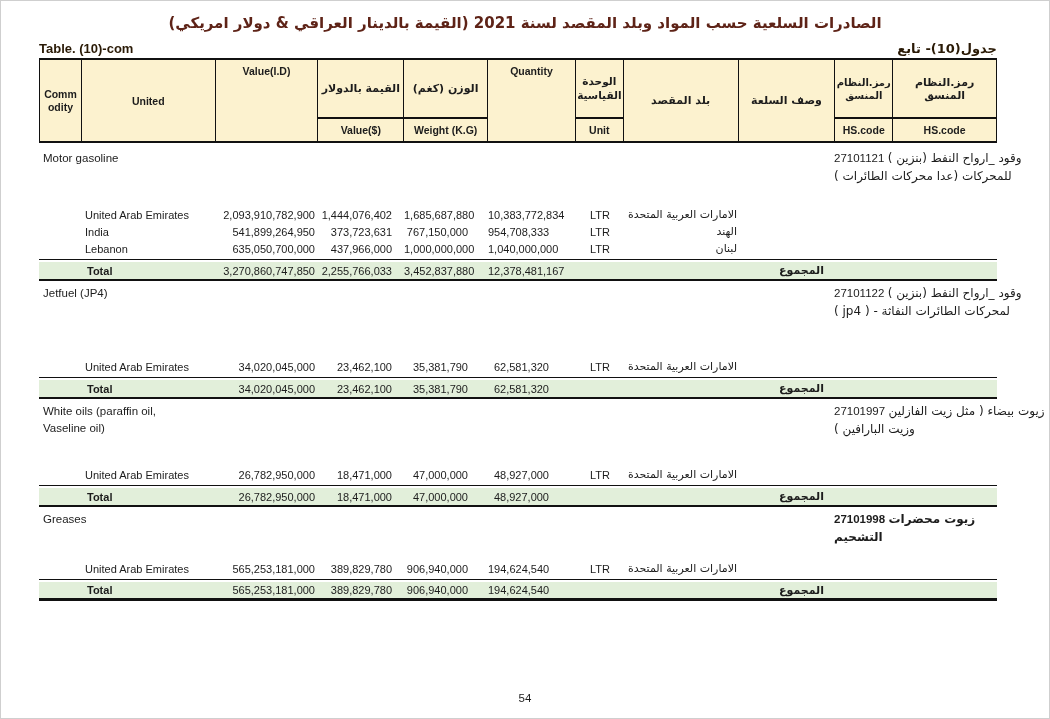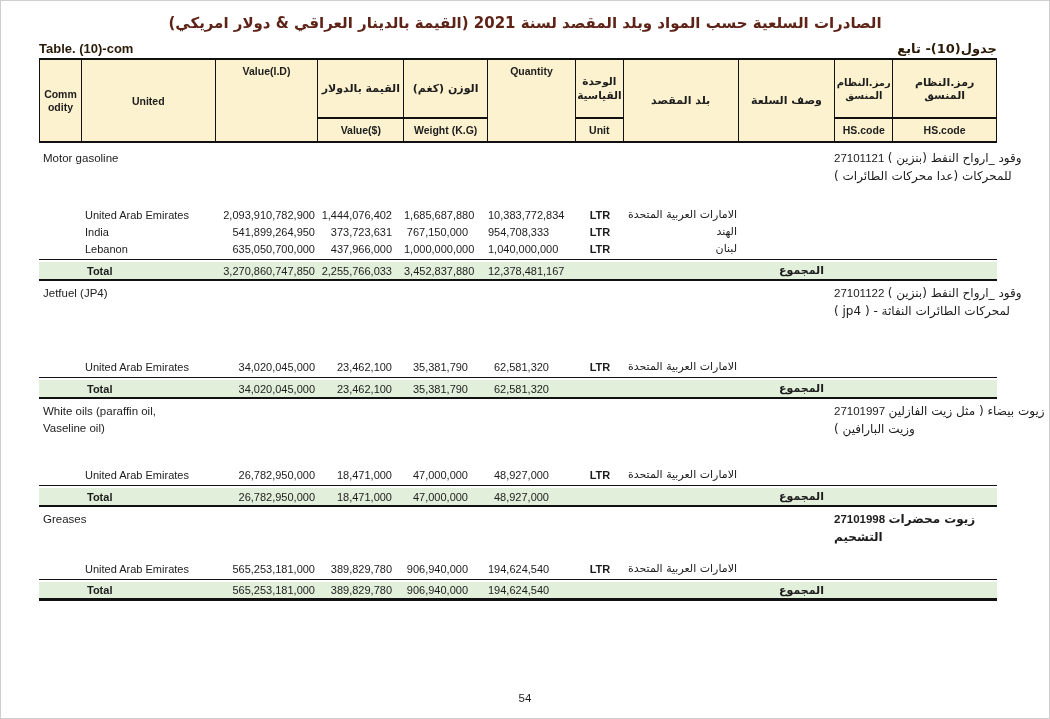--- a/index.html
+++ b/index.html
@@ -45,21 +45,21 @@
   .sec-desc { position:absolute; left:795px; top:1px; width:215px; font-size:12px;
               line-height:17.5px; text-align:left; }
   .hs-code { font-size:11.5px; }
 
   .row { display:flex; height:17px; align-items:center; font-size:11px; }
   .cell { overflow:visible; white-space:nowrap; }
   .country-en { padding-left:4px; }
   .num { text-align:right; }
   .num.c3{ padding-right:3px; } .num.c4{ padding-right:12px; }
   .num.c5{ padding-right:20px; } .num.c6{ padding-right:27px; }
-  .unit { text-align:center;font-weight:bold; }
+  .unit { text-align:center; }
   .country-ar { text-align:right; padding-right:2px; font-size:11px; }
 
   .sep-line { border-top:1.5px solid #111; margin-top:2px; }
   .total-row { display:flex; height:19px; align-items:center; margin-top:2px;
                background:var(--green,#e2efda); border-bottom:2.2px solid #111; font-size:11px; }
   .total-row.last { border-bottom:3px solid #111; }
   .total-label { padding-left:6px; font-weight:bold; }
   .total-ar { text-align:right; padding-right:12px; font-weight:bold; }
 
   .page-num { position:absolute; left:0; right:0; bottom:14px; text-align:center; font-size:11.5px; }

